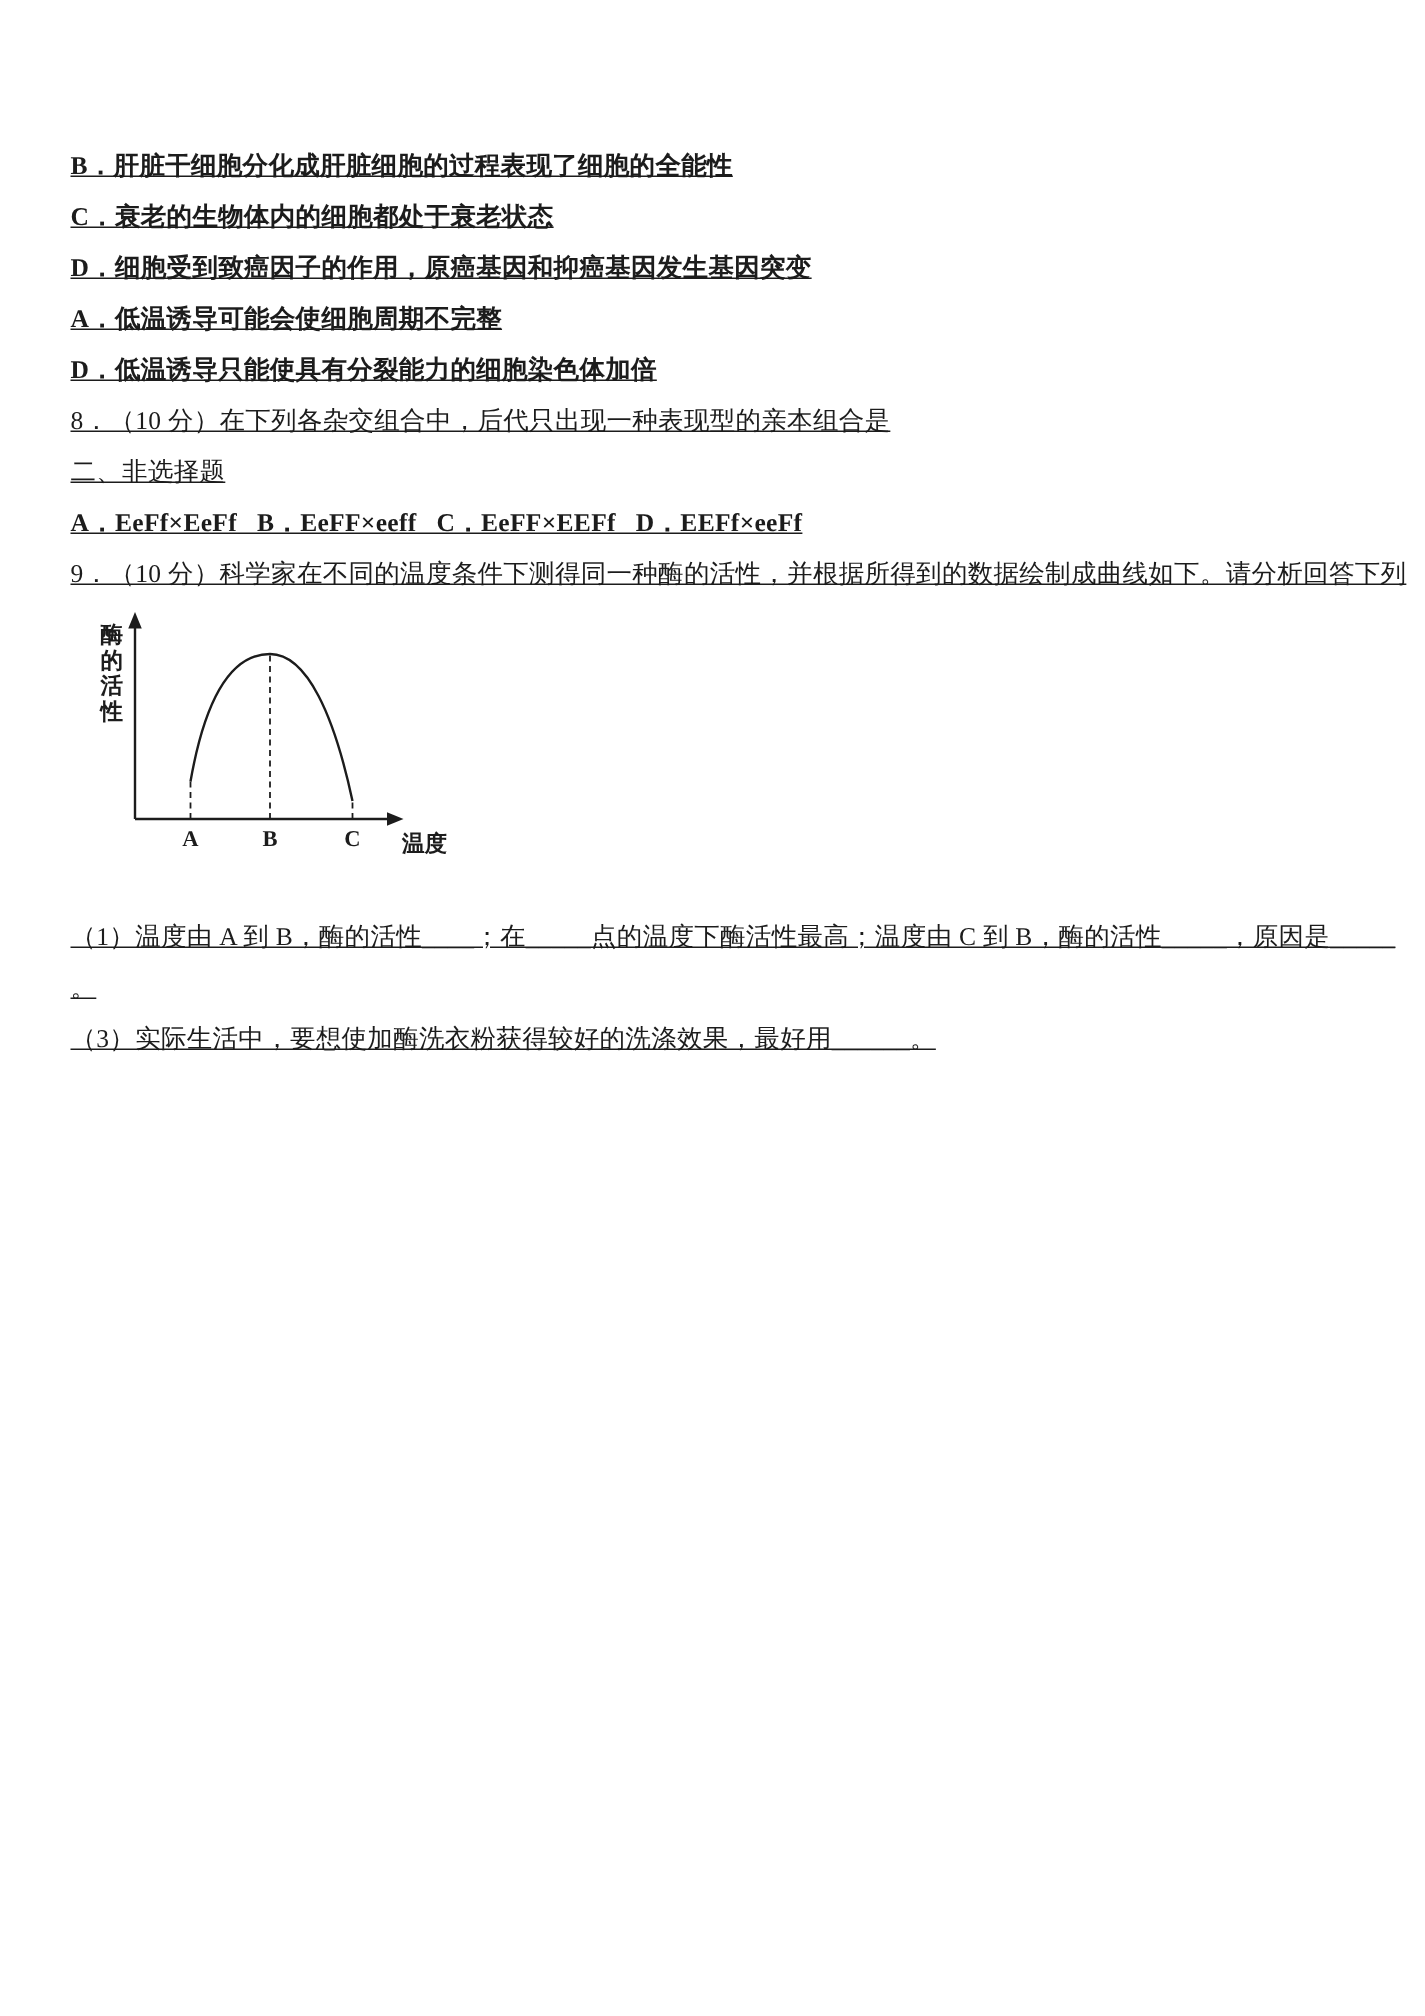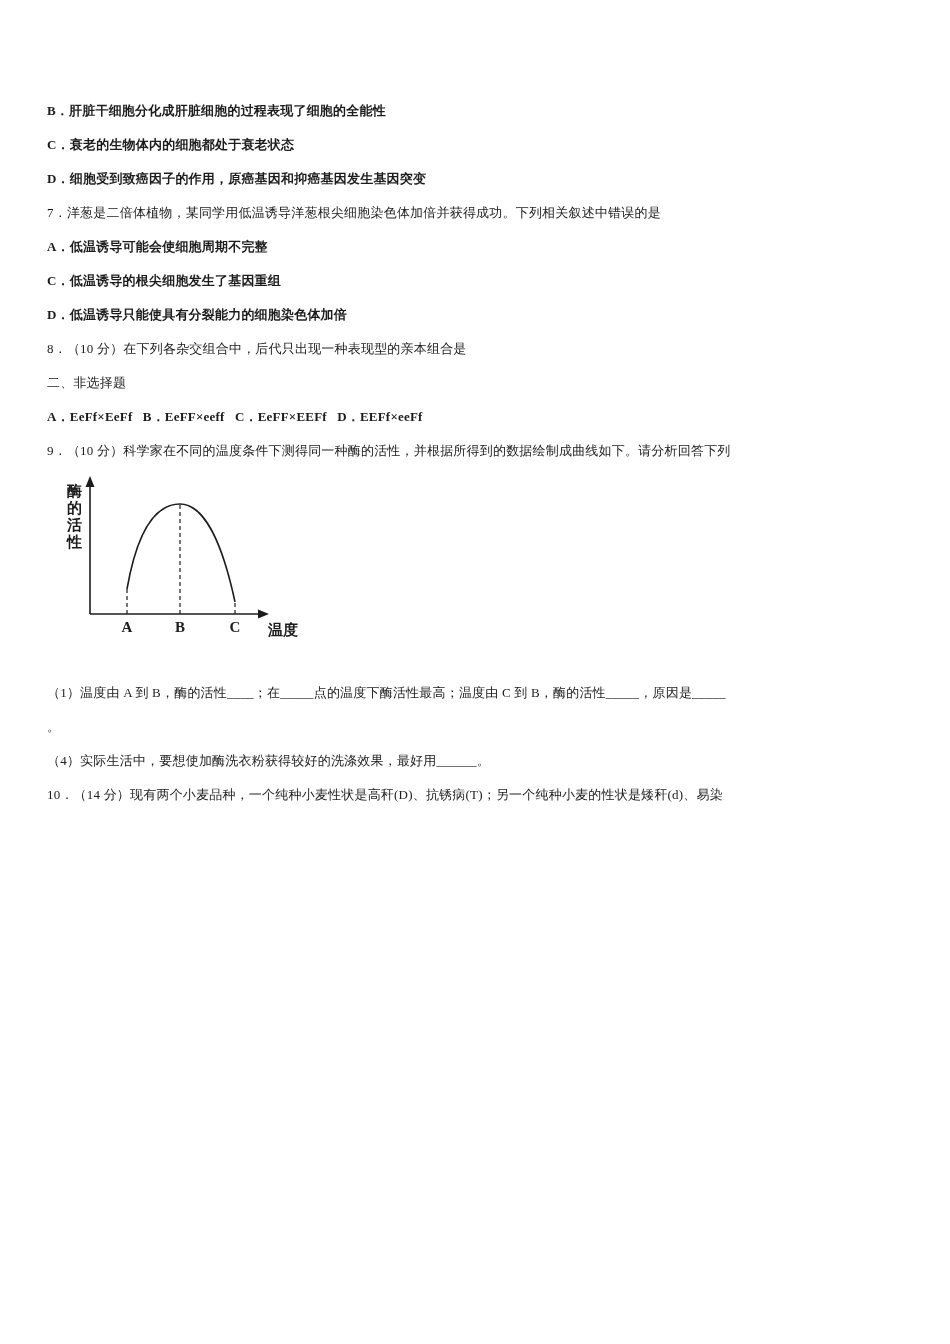--- a/index.html
+++ b/index.html
@@ -14,24 +14,25 @@
     color: #1c1c1c;
     overflow: hidden;
   }
   .page {
     box-sizing: border-box;
     width: 950px;
     padding: 100px 40px 0 47px;
   }
   p.line {
     margin: 0 0 12px 0;
-    font-size: 13px;
+    font-size: 17px;
     line-height: 22px;
     white-space: pre;
     letter-spacing: 0.2px;
+    text-decoration: underline;
   }
   p.bold {
     font-weight: bold;
   }
   .figure-wrap {
     margin: 6px 0 18px 8px;
     height: 190px;
   }
   svg text {
     font-family: "Liberation Serif", "DejaVu Serif", serif;
@@ -41,23 +42,21 @@
 </style>
 </head>
 <body>
 
 <div class="page">
 
   <p class="line bold">B．肝脏干细胞分化成肝脏细胞的过程表现了细胞的全能性</p>
   <p class="line bold">C．衰老的生物体内的细胞都处于衰老状态</p>
   <p class="line bold">D．细胞受到致癌因子的作用，原癌基因和抑癌基因发生基因突变</p>
 
-  <p class="line">7．洋葱是二倍体植物，某同学用低温诱导洋葱根尖细胞染色体加倍并获得成功。下列相关叙述中错误的是</p>
   <p class="line bold">A．低温诱导可能会使细胞周期不完整</p>
-  <p class="line bold">C．低温诱导的根尖细胞发生了基因重组</p>
   <p class="line bold">D．低温诱导只能使具有分裂能力的细胞染色体加倍</p>
 
   <p class="line">8．（10 分）在下列各杂交组合中，后代只出现一种表现型的亲本组合是</p>
   <p class="line">二、非选择题</p>
 
   <p class="line bold">A．EeFf×EeFf   B．EeFF×eeff   C．EeFF×EEFf   D．EEFf×eeFf</p>
 
   <p class="line">9．（10 分）科学家在不同的温度条件下测得同一种酶的活性，并根据所得到的数据绘制成曲线如下。请分析回答下列</p>
 
   <div class="figure-wrap">
@@ -83,17 +82,16 @@
       <text x="72" y="158" font-size="15" text-anchor="middle">A</text>
       <text x="125" y="158" font-size="15" text-anchor="middle">B</text>
       <text x="180" y="158" font-size="15" text-anchor="middle">C</text>
 
       <text x="213" y="161" font-size="15" text-anchor="start">温度</text>
     </svg>
   </div>
 
   <p class="line">（1）温度由 A 到 B，酶的活性____；在_____点的温度下酶活性最高；温度由 C 到 B，酶的活性_____，原因是_____</p>
   <p class="line">。</p>
-  <p class="line">（4）实际生活中，要想使加酶洗衣粉获得较好的洗涤效果，最好用______。</p>
+  <p class="line">（3）实际生活中，要想使加酶洗衣粉获得较好的洗涤效果，最好用______。</p>
 
-  <p class="line">10．（14 分）现有两个小麦品种，一个纯种小麦性状是高秆(D)、抗锈病(T)；另一个纯种小麦的性状是矮秆(d)、易染</p>
 
 </div>
 
 </body></html>

